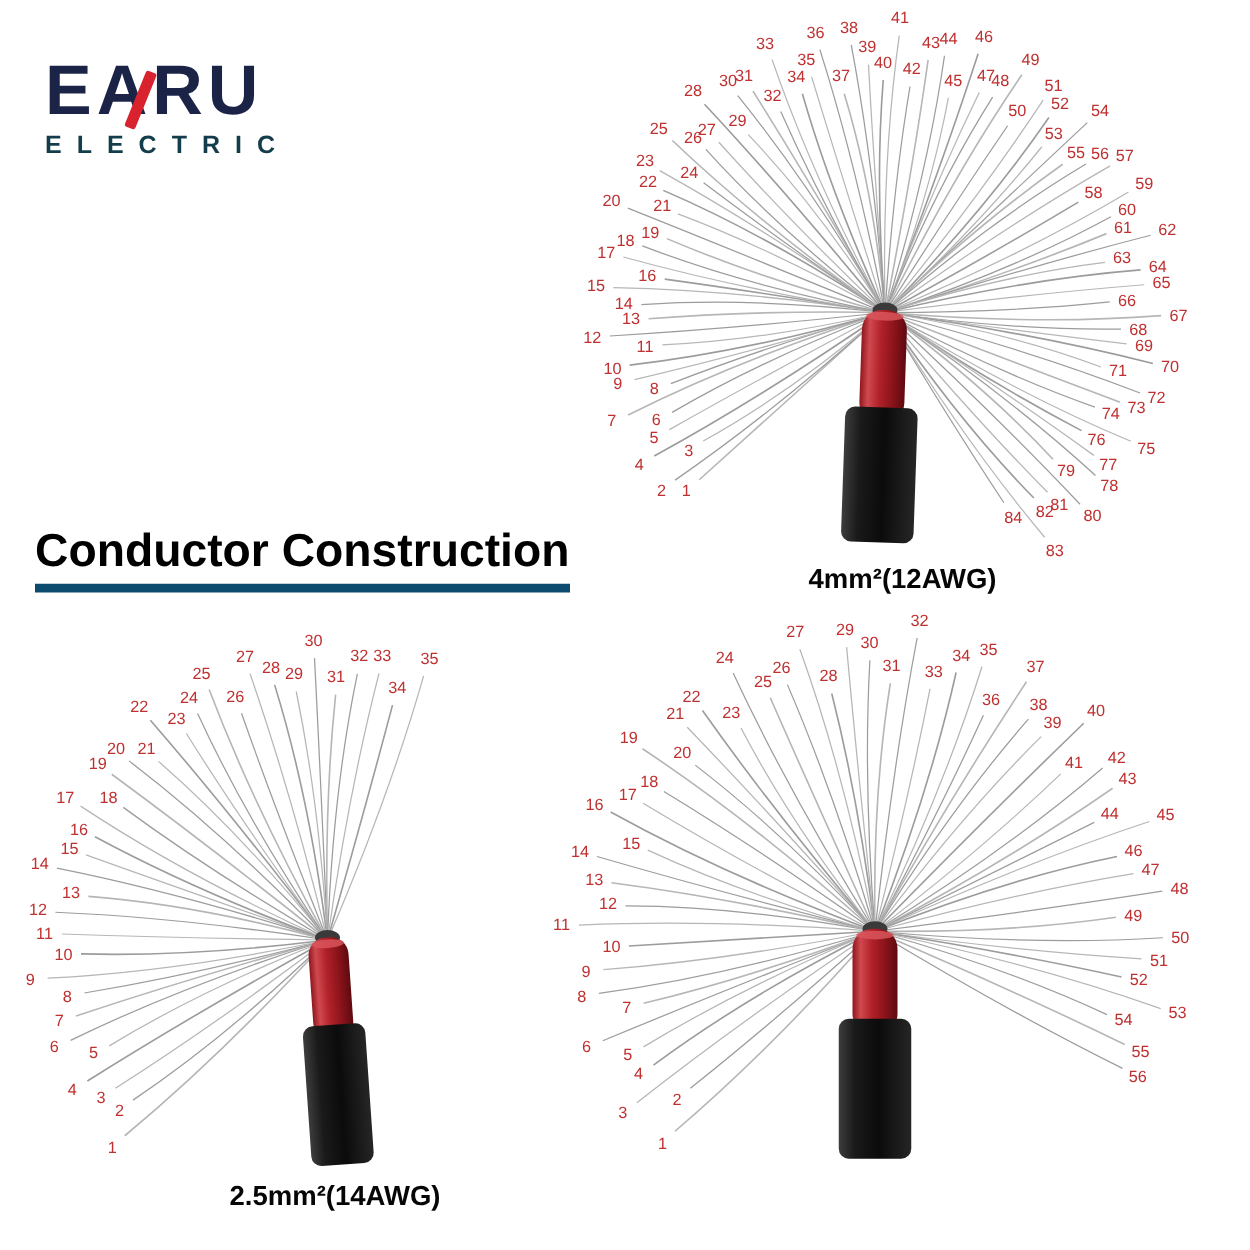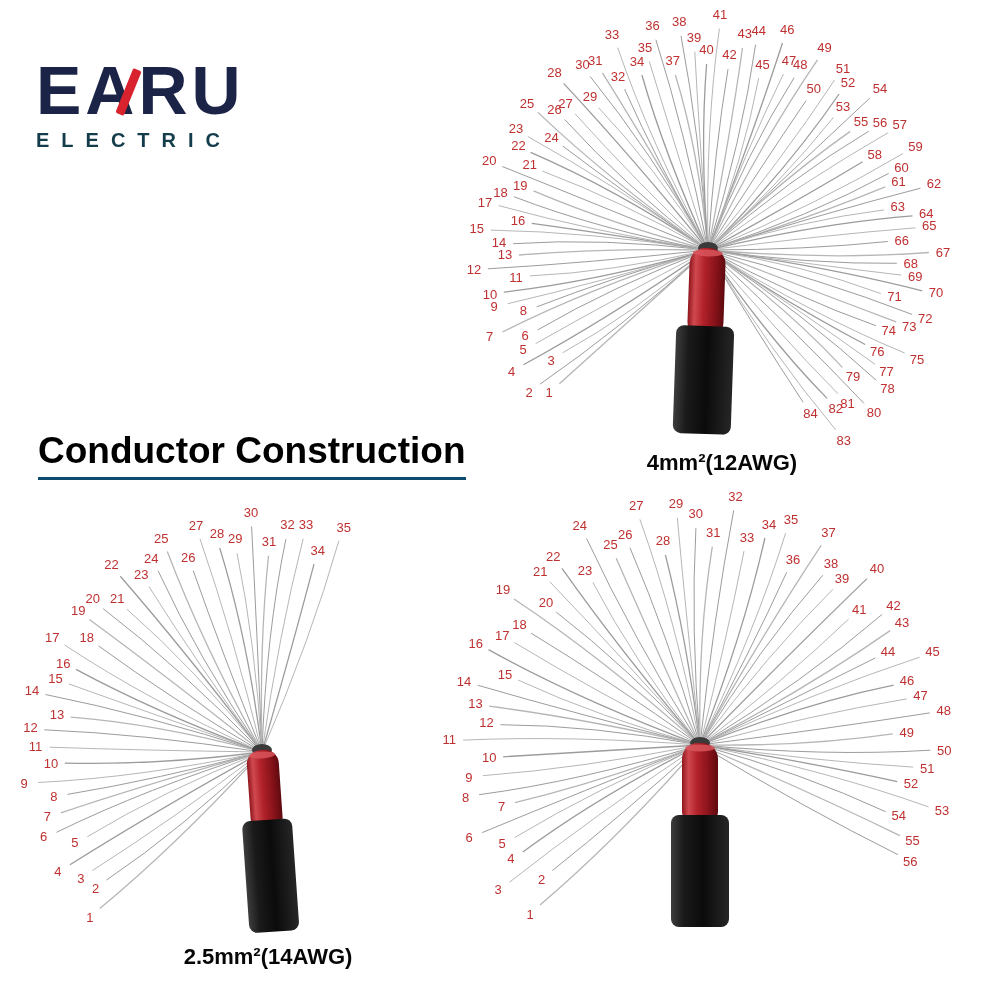--- a/index.html
+++ b/index.html
@@ -1,28 +1,28 @@
 <!DOCTYPE html>
 <html><head>
 <meta charset="utf-8">
 <style>
   html,body{margin:0;padding:0;background:#ffffff;}
   .canvas{position:relative;width:1000px;height:1000px;background:#ffffff;overflow:hidden;
           font-family:"Liberation Sans",sans-serif;}
   #scene{position:absolute;left:0;top:0;}
 
   .logo{position:absolute;left:36px;top:44px;}
-  .logo-word{font-size:68px;font-weight:800;color:#1b2447;letter-spacing:4px;line-height:1;margin-top:12px;}
+  .logo-word{font-size:56px;font-weight:800;color:#1b2447;letter-spacing:4px;line-height:1;}
   .logo-a{position:relative;display:inline-block;}
   .logo-a::after{content:"";position:absolute;width:9px;height:48px;background:#d8232f;
                  right:5px;top:12px;transform:rotate(22deg);border-radius:2px;}
   .logo-sub{font-size:20px;font-weight:700;letter-spacing:12px;color:#143d4c;margin-top:5px;}
 
-  .heading{position:absolute;left:28px;top:420px;margin:10px;font-size:37px;font-weight:700;
-           color:#000;border-bottom:3px solid #0c4a6e;padding-bottom:5px;white-space:nowrap;}
+  .heading{position:absolute;left:28px;top:420px;margin:0;font-size:37px;font-weight:700;
+           color:#000;border-bottom:7px solid #0c4a6e;padding-bottom:5px;white-space:nowrap;}
 
   .wire-label{position:absolute;transform:translateX(-50%);font-size:22px;font-weight:600;
               color:#060606;white-space:nowrap;}
   .wl-0{left:722px;top:450px;}
   .wl-1{left:268px;top:944px;}
   .wl-2{left:716px;top:944px;}
 
   .strand-num{font-family:"Liberation Sans",sans-serif;font-size:13px;}
 </style>
 </head>

